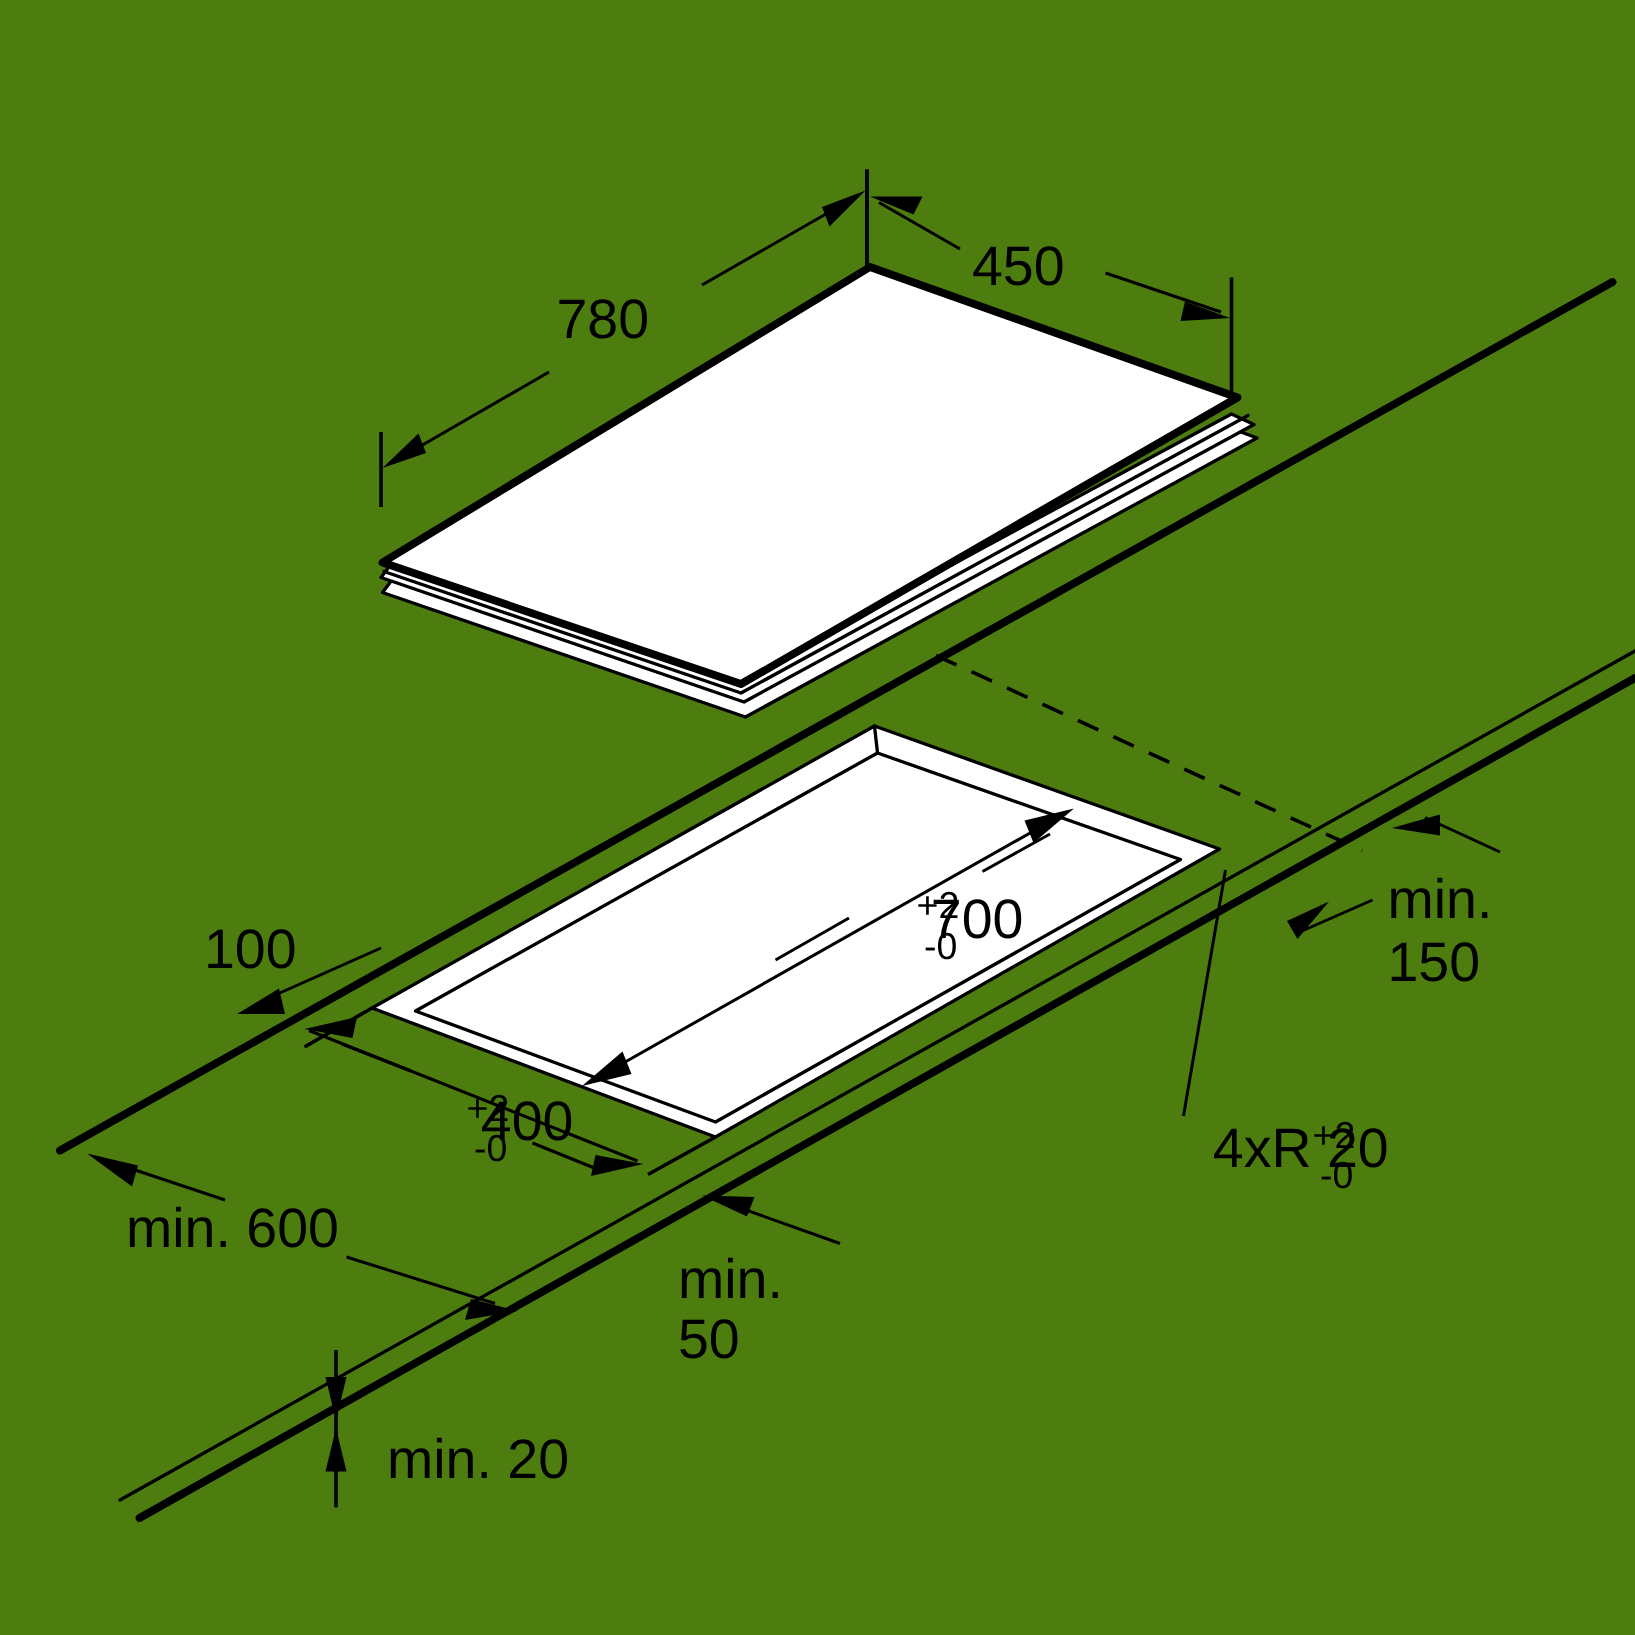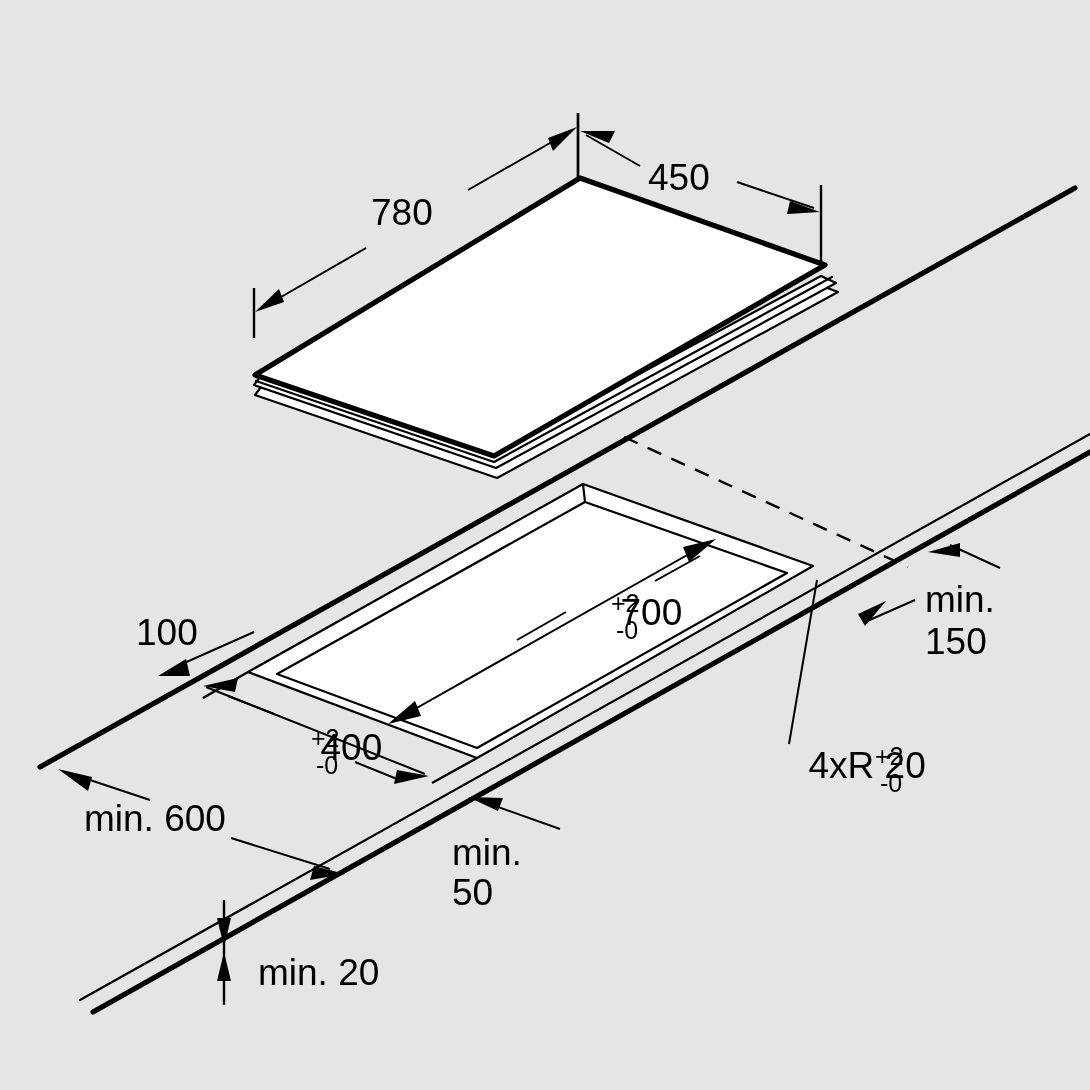--- a/index.html
+++ b/index.html
@@ -11,21 +11,21 @@
   body {
     width: 1090px;
     height: 1090px;
     font-family: "Liberation Sans", sans-serif;
     overflow: hidden;
   }
   #drawing-root {
     position: relative;
     width: 1090px;
     height: 1090px;
-    background: #e5e5e5;
+    background: #4d7c0f;
   }
   svg#drawing {
     display: block;
     width: 1090px;
     height: 1090px;
   }
   .obj-edge   { fill: none; stroke: #000000; stroke-width: 5.2; stroke-linecap: round; stroke-linejoin: round; }
   .obj-thin   { fill: none; stroke: #000000; stroke-width: 2.2; stroke-linecap: round; stroke-linejoin: round; }
   .obj-fill   { fill: #ffffff; stroke: #000000; stroke-width: 2.2; stroke-linejoin: round; }
   .obj-fill-h { fill: #ffffff; stroke: #000000; stroke-width: 5.2; stroke-linejoin: round; }

